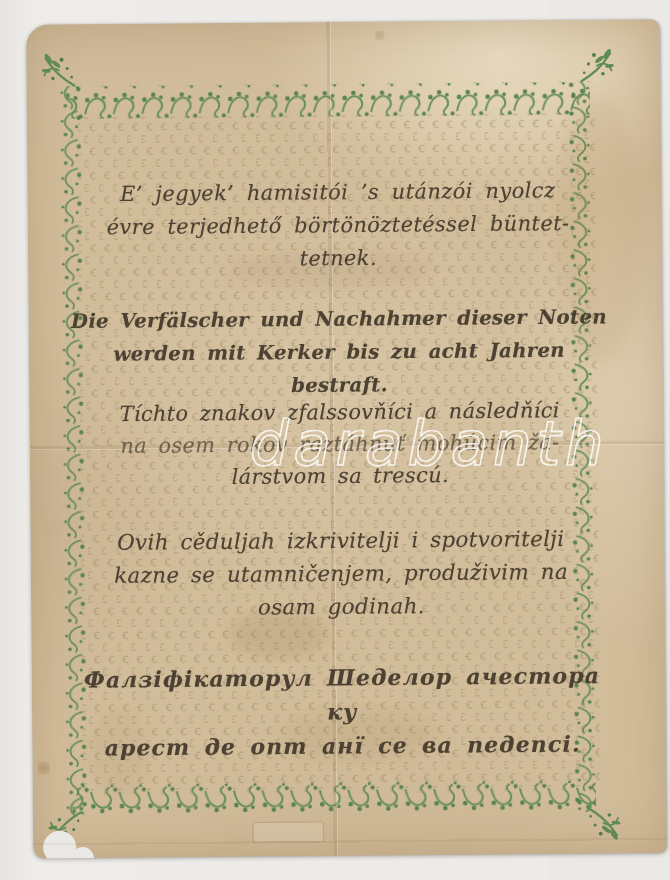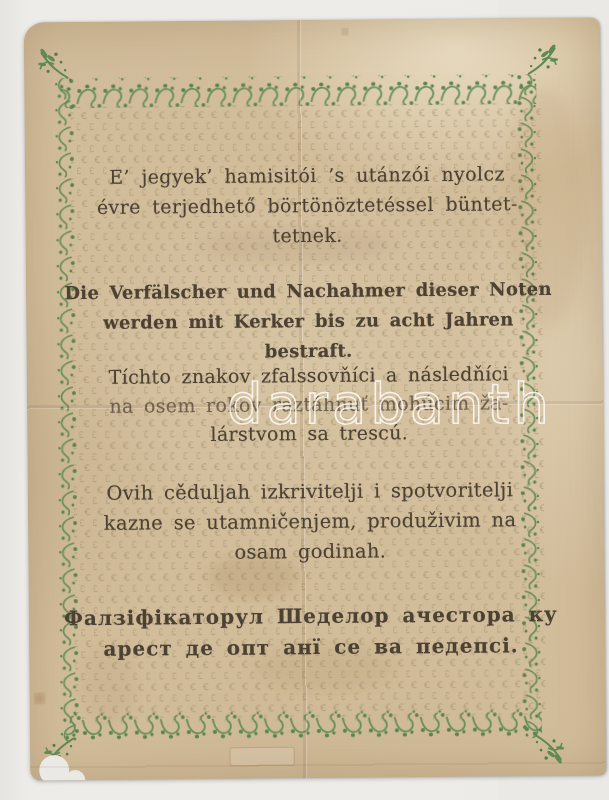--- a/index.html
+++ b/index.html
@@ -5,20 +5,21 @@
   html,body{margin:0;padding:0;}
   body{
     width:609px;height:800px;
     background:#ebe9e5;
     font-family:"DejaVu Serif", serif;
     overflow:hidden;
   }
   .page{
     position:relative;width:498px;height:800px;
     background:linear-gradient(90deg,#e7e5e1 0,#eeece8 30px,#edebe7 570px,#e4e2de 609px);
+    font-style:italic;
   }
   .paper{
     position:absolute;left:27px;top:20px;width:576px;height:758px;
     border-radius:20px 9px 7px 10px;
     background-color:#d2bd9b;
     background-image:
       radial-gradient(ellipse 300px 200px at 75% 4%, rgba(236,224,199,.85), transparent 70%),
       radial-gradient(ellipse 200px 330px at 98% 45%, rgba(227,213,186,.7), transparent 70%),
       radial-gradient(ellipse 260px 160px at 12% 2%, rgba(206,186,153,.6), transparent 70%),
       radial-gradient(ellipse 420px 230px at 50% 100%, rgba(203,181,146,.55), transparent 70%),

